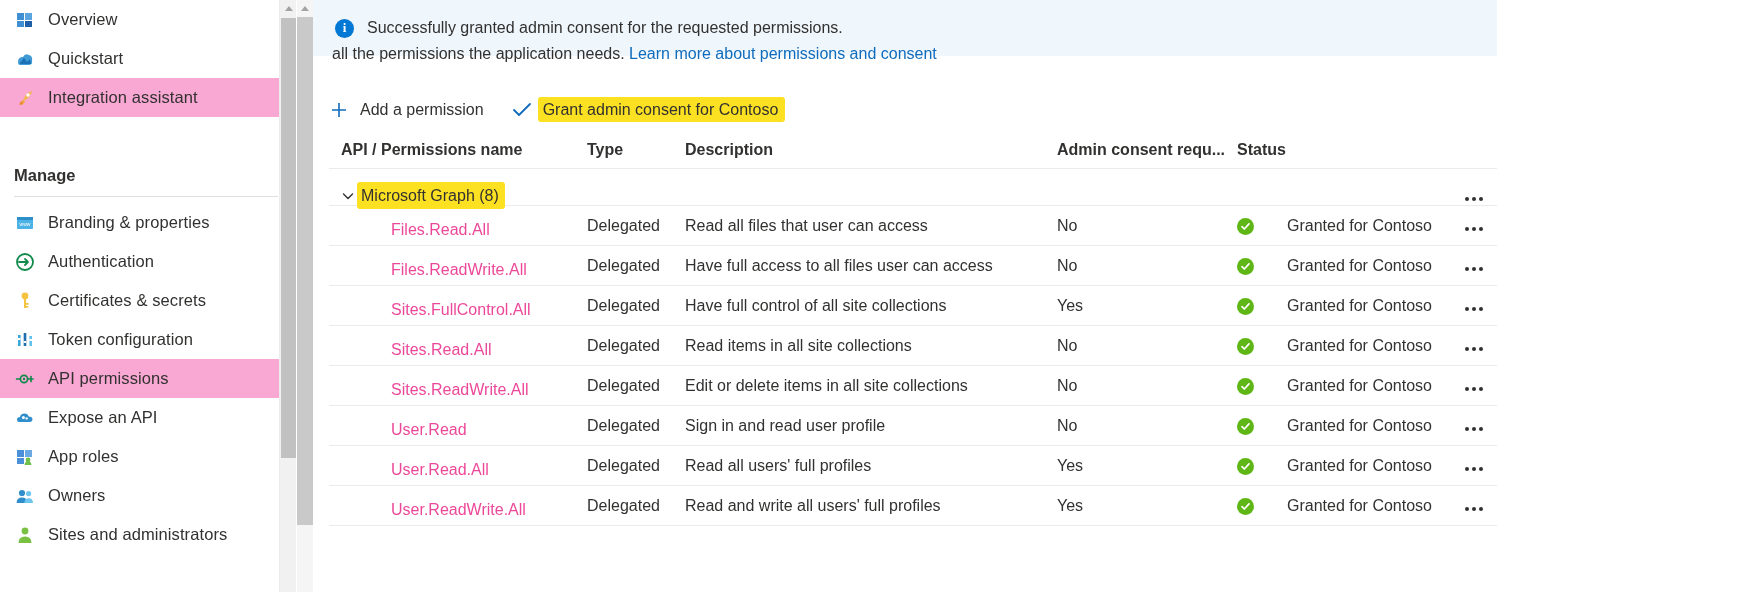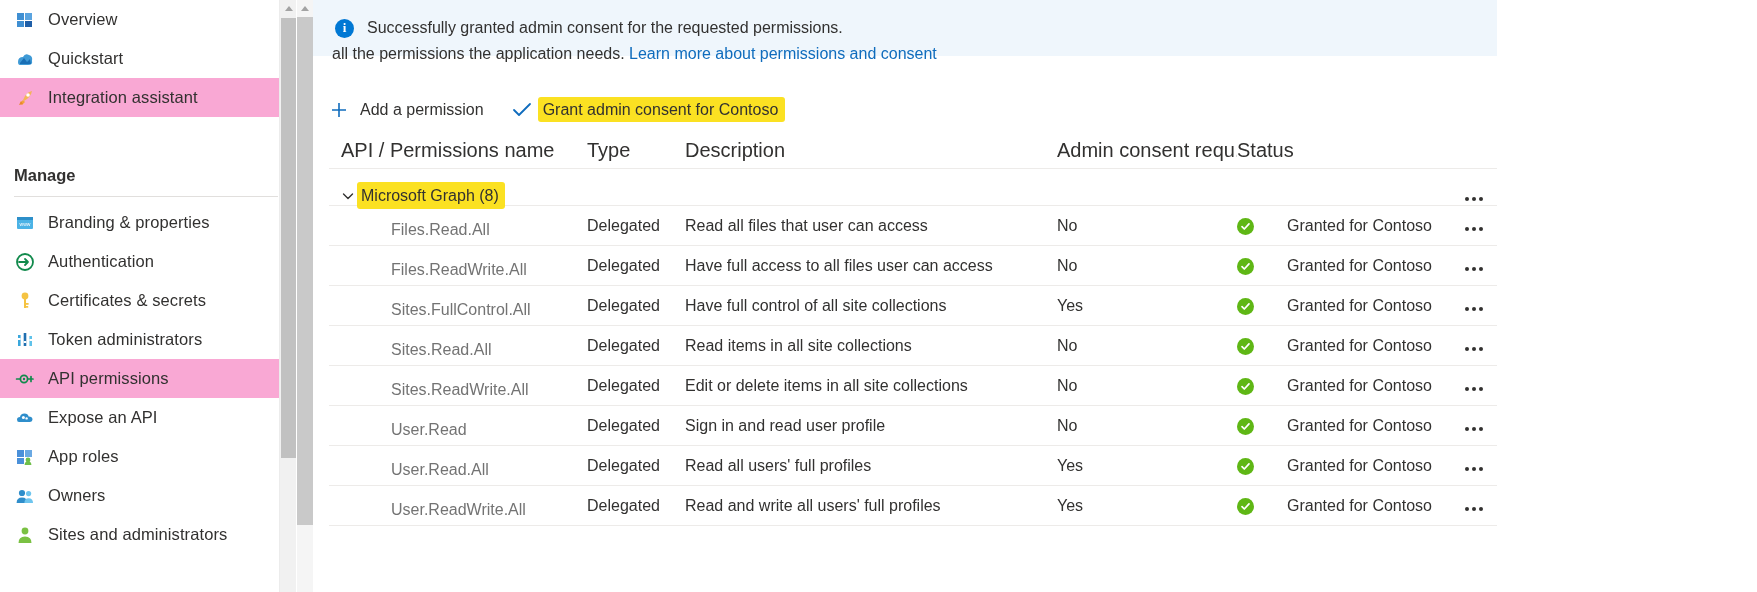--- a/index.html
+++ b/index.html
@@ -254,23 +254,23 @@
     right: 0;
   }
   .tbl-head {
     display: flex;
     align-items: center;
     height: 36px;
     padding: 0 0 0 0;
     border-bottom: 1px solid #edebe9;
   }
   .tbl-head .th {
-    font-size: 20px;
-    color: #323130;
-    font-weight: 400;
+    font-size: 16px;
+    color: #323130;
+    font-weight: 700;
     white-space: nowrap;
     overflow: hidden;
     box-sizing: border-box;
   }
   .c-name   { flex: 0 0 258px; padding-left: 12px; }
   .c-type   { flex: 0 0 98px; }
   .c-desc   { flex: 1 1 auto; }
   .c-admin  { flex: 0 0 180px; }
   .c-status { flex: 0 0 200px; }
   .c-menu   { flex: 0 0 60px; text-align: right; padding-right: 14px; }
@@ -302,21 +302,21 @@
     border-bottom: 1px solid #edebe9;
   }
   .row .cell {
     font-size: 16px;
     color: #323130;
     white-space: nowrap;
     overflow: hidden;
     box-sizing: border-box;
   }
   .perm-link {
-    color: #737373;
+    color: #ec4899;
     text-decoration: none;
     cursor: pointer;
     padding-left: 50px;
     display: block;
     margin-top: 8px;
   }
   .status-cell {
     display: flex;
     align-items: flex-end;
     gap: 24px;
@@ -421,21 +421,21 @@
           <span class="nav-icon">
             <svg width="20" height="20" viewBox="0 0 20 20">
               <rect x="3" y="5" width="2.6" height="11" fill="#3aa7dc"></rect>
               <rect x="8.7" y="3" width="2.6" height="13" fill="#1f6fb0"></rect>
               <rect x="14.4" y="6" width="2.6" height="10" fill="#5fc2ea"></rect>
               <rect x="3" y="8" width="2.6" height="2" fill="#ffffff"></rect>
               <rect x="8.7" y="11" width="2.6" height="2" fill="#ffffff"></rect>
               <rect x="14.4" y="9" width="2.6" height="2" fill="#ffffff"></rect>
             </svg>
           </span>
-          <span class="nav-label">Token administrators</span>
+          <span class="nav-label">Token configuration</span>
         </div>
         <div class="nav-item selected">
           <span class="nav-icon">
             <svg width="20" height="20" viewBox="0 0 20 20">
               <circle cx="9" cy="10" r="3.6" fill="none" stroke="#118a4c" stroke-width="1.7"></circle>
               <circle cx="9" cy="10" r="1.2" fill="#118a4c"></circle>
               <path d="M12.6 10 L18 10" stroke="#118a4c" stroke-width="1.7" stroke-linecap="round"></path>
               <path d="M1.6 10 L5.4 10" stroke="#118a4c" stroke-width="1.7" stroke-linecap="round"></path>
               <path d="M16 7.6 L16 12.4" stroke="#118a4c" stroke-width="1.7" stroke-linecap="round"></path>
             </svg>

